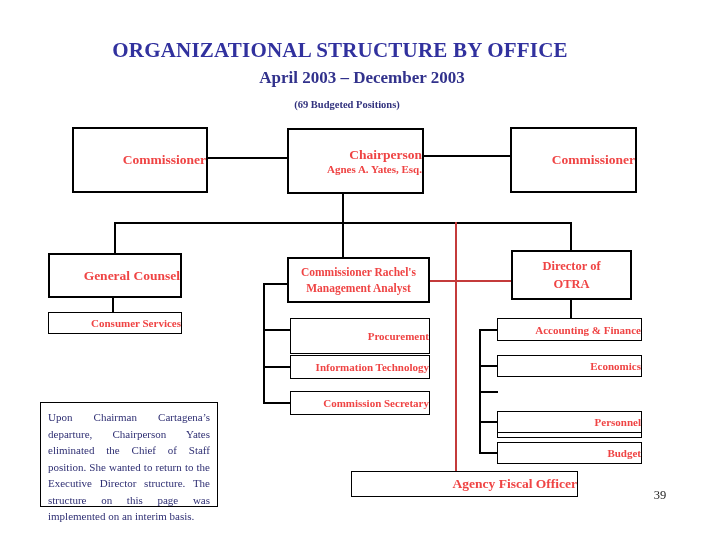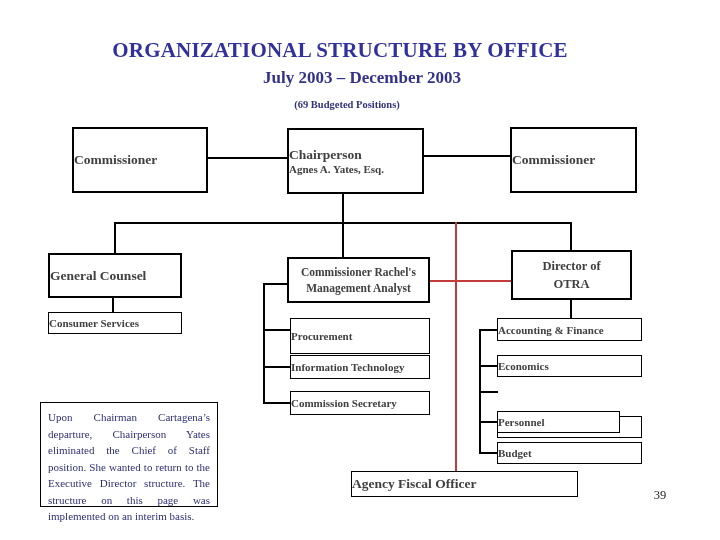--- a/index.html
+++ b/index.html
@@ -8,22 +8,22 @@
   .abs { position:absolute; }
 
   .heading { text-align:center; font-weight:bold; }
   .title { left:20px; top:38px; width:640px; font-size:21px; letter-spacing:.2px; color:#31319e; }
   .subtitle { left:42px; top:68px; width:640px; font-size:17px; color:#32328c; }
   .positions { left:27px; top:99px; width:640px; font-size:10.5px; color:#32327e; }
 
   .box {
     position:absolute; background:#ffffff; border:2px solid #000;
     box-sizing:border-box; display:flex; flex-direction:column;
-    align-items:flex-start; justify-content:center; text-align:center;
-    font-weight:bold; color:#404040;
+    align-items:flex-end; justify-content:center; text-align:center;
+    font-weight:bold; color:#ef4444;
   }
   .box.thin { border-width:1.5px; }
   .box::before {
     content:""; position:absolute; left:-9px; top:-9px;
     width:100%; height:100%; background:#b3b3b3; z-index:-1;
   }
   .lg { font-size:13.5px; }
   .md { font-size:12.5px; line-height:1.45; }
   .sm { font-size:11px; }
   .two { font-size:11.5px; line-height:1.4; }
@@ -37,21 +37,21 @@
     position:absolute; left:40px; top:402px; width:178px; height:105px;
     border:1.5px solid #000; box-sizing:border-box; padding:6px 7px 12px 7px;
     font-size:11px; line-height:1.5; text-align:justify; color:#2f2f73;
   }
   .pageno { left:645px; top:488px; width:30px; text-align:center; font-size:12.5px; color:#222; }
 </style>
 </head>
 <body>
 
 <div class="abs heading title">ORGANIZATIONAL STRUCTURE BY OFFICE</div>
-<div class="abs heading subtitle">July 2003 – December 2003</div>
+<div class="abs heading subtitle">April 2003 – December 2003</div>
 <div class="abs heading positions">(69 Budgeted Positions)</div>
 
 <div class="hline" style="left:208px; top:157px; width:79px;"></div>
 <div class="hline" style="left:424px; top:155px; width:86px;"></div>
 <div class="vline" style="left:342px; top:194px; height:63px;"></div>
 <div class="hline" style="left:114px; top:222px; width:458px;"></div>
 <div class="vline" style="left:114px; top:222px; height:31px;"></div>
 <div class="vline" style="left:570px; top:222px; height:28px;"></div>
 <div class="vline" style="left:112px; top:298px; height:14px;"></div>
 <div class="vline" style="left:263px; top:283px; height:121px;"></div>
@@ -115,21 +115,21 @@
 </div>
 
 <div class="box sm thin" style="left:497px; top:355px; width:145px; height:22px;">
   <span>Economics</span>
 </div>
 
 <div class="box sm thin" style="left:497px; top:381px; width:145px; height:22px;margin-top:35px;">
   <span>Engineering</span>
 </div>
 
-<div class="box sm thin" style="left:497px; top:411px; width:123px; height:22px;">
+<div class="box sm thin" style="left:497px; top:411px; width:145px; height:22px;">
   <span>Personnel</span>
 </div>
 
 <div class="box sm thin" style="left:497px; top:442px; width:145px; height:22px;">
   <span>Budget</span>
 </div>
 
 <div class="box lg thin" style="left:351px; top:471px; width:227px; height:26px;">
   <span>Agency Fiscal Officer</span>
 </div>

